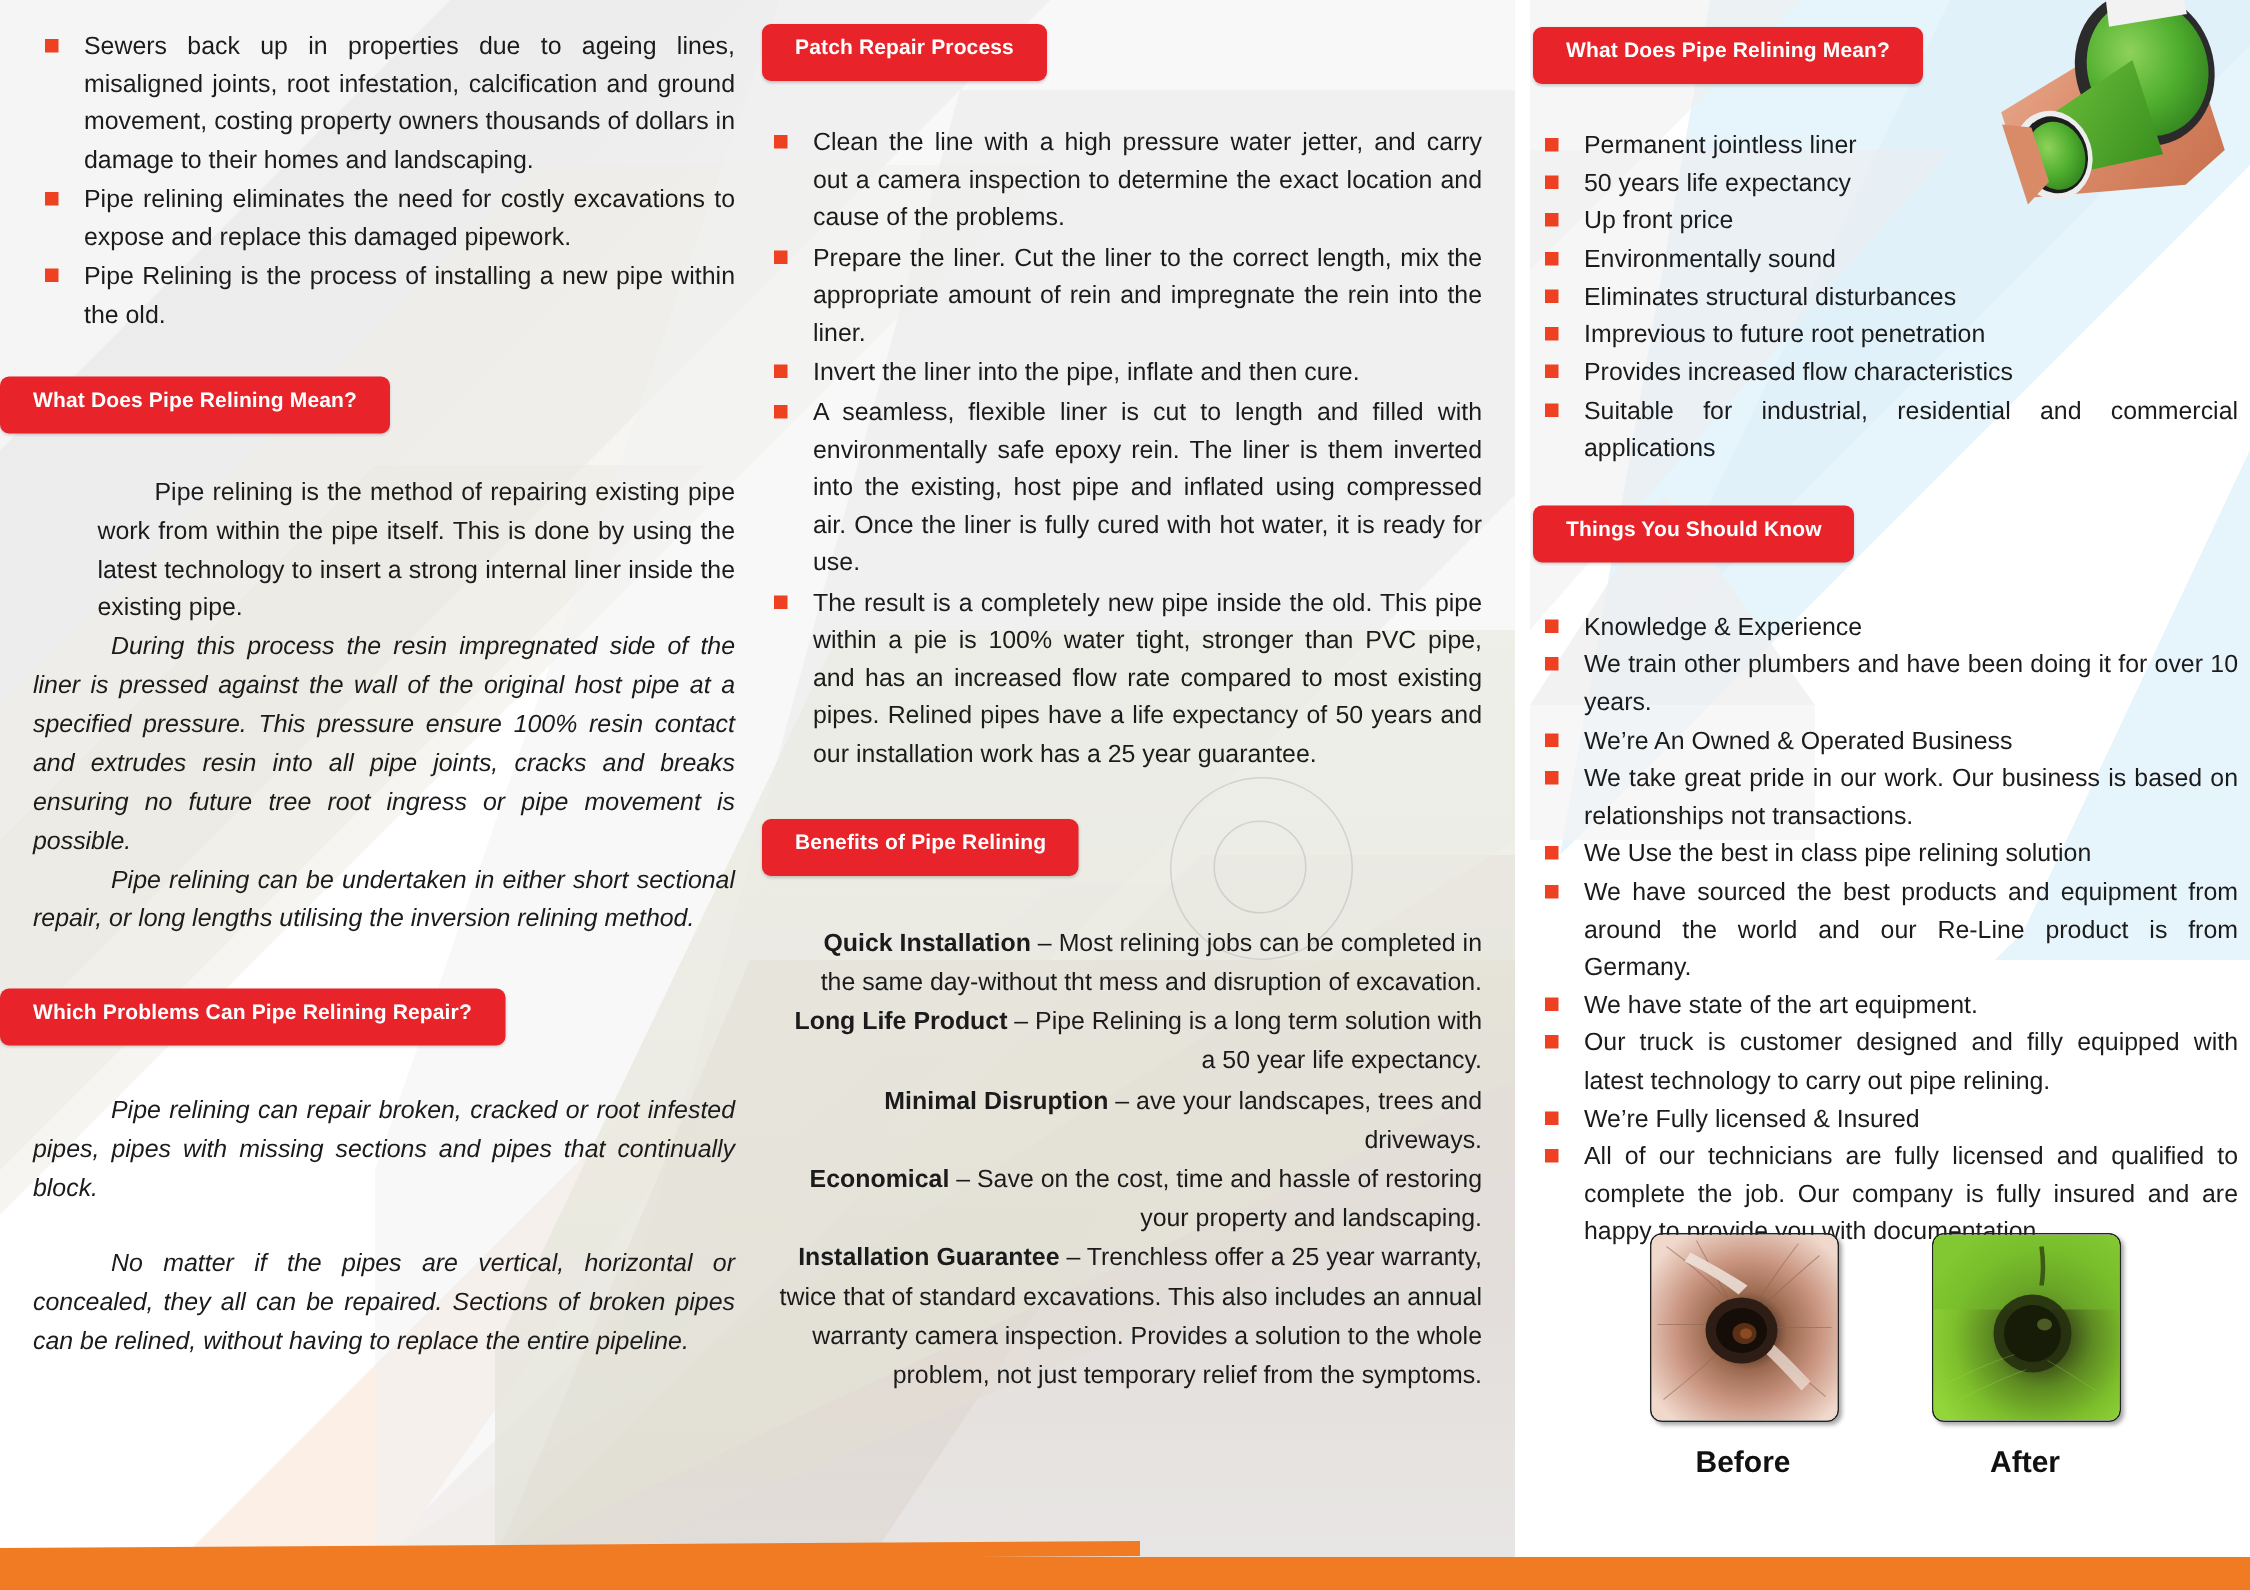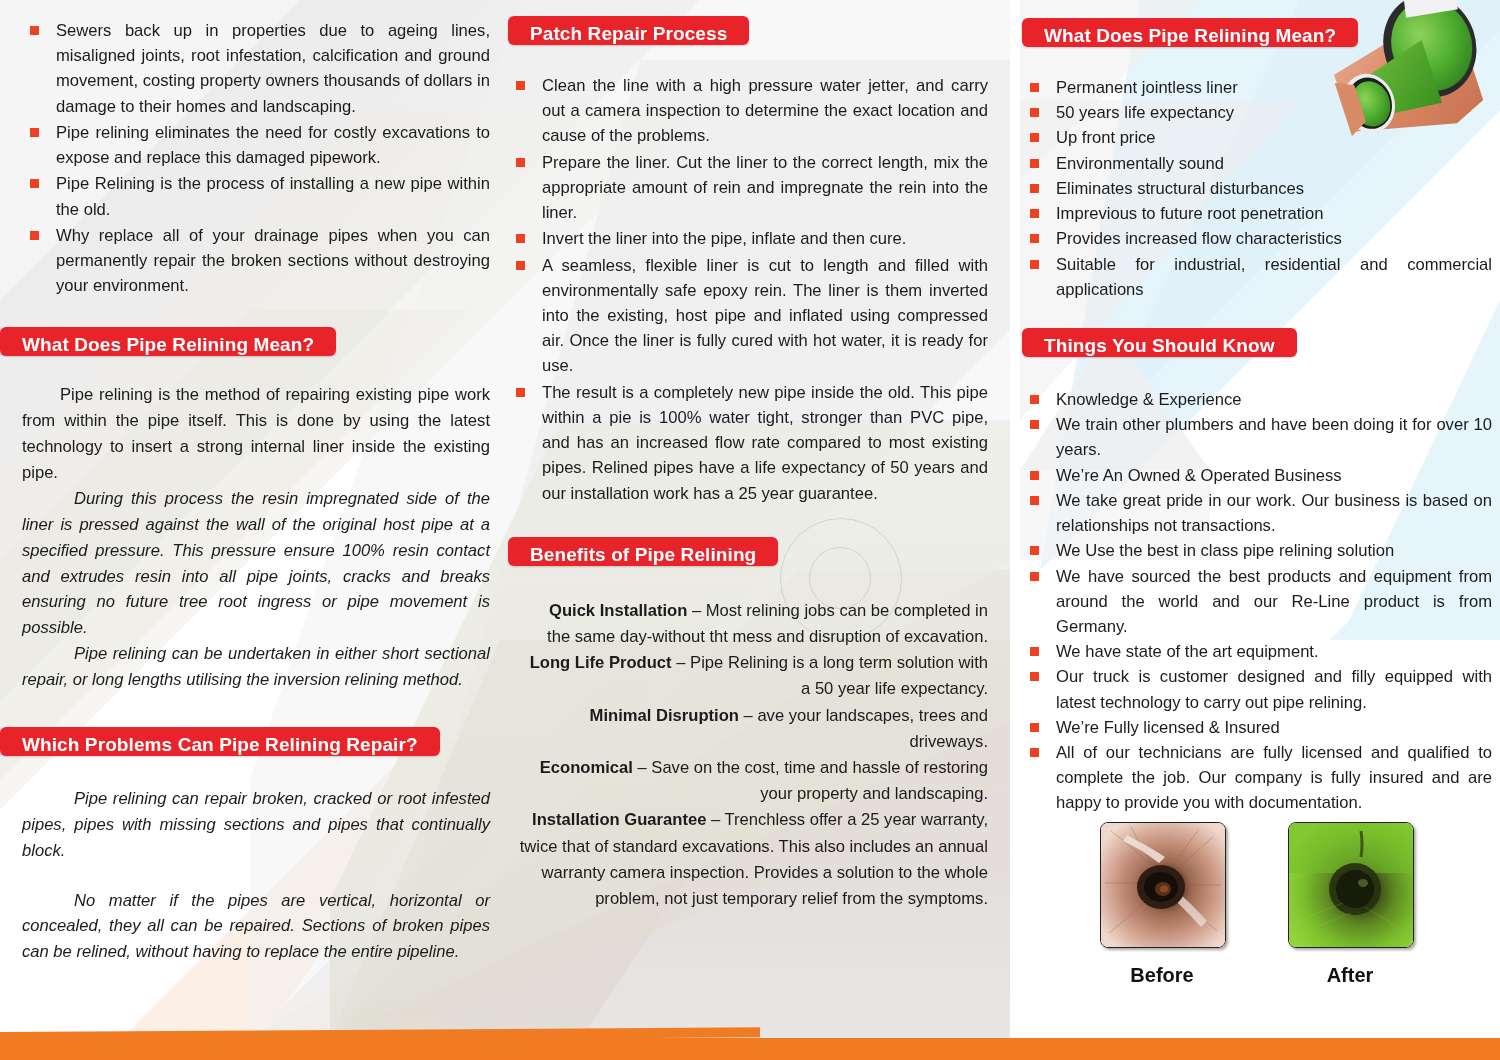--- a/index.html
+++ b/index.html
@@ -29,23 +29,23 @@
   .col-left{left:22px;width:468px;}
   .col-mid{left:508px;width:480px;}
   .col-right{left:1022px;width:470px;}
 
   
   .badge{
     display:inline-block;
     background:#E8232A;
     color:#fff;
     font-weight:bold;
-    font-size:19px;
+    font-size:14px;
     letter-spacing:.1px;
-    padding:7px 22px 0 22px;
+    padding:7px 22px 15px 22px;
     border-radius:6px;
     box-shadow:0 1px 2px rgba(0,0,0,.18);
     white-space:nowrap;
   }
   .badge-wrap{margin:0 0 14px 0;}
   .badge-wrap.flush{margin-left:-22px;}
 
   
   ul.bl{list-style:none;margin:0;padding:0;}
   ul.bl > li{
@@ -64,21 +64,21 @@
   ul.bl.justify > li{text-align:justify;}
   ul.bl.tight > li{margin-bottom:0px;}
 
   p.para{
     font-size:16.6px;
     line-height:1.56;
     margin:0 0 0 0;
     text-align:justify;
     color:#1b1b1b;
   }
-  p.para.indent{text-indent:38px;}
+  p.para.indent{text-indent:38px;margin-left:43px;}
   p.para.indent2{text-indent:52px;font-style:italic;}
 
   .benefit{
     font-size:16.6px;line-height:1.58;margin:0;color:#1b1b1b;text-align:right;
   }
   .benefit b{font-weight:bold;}
   .benefit.ind{text-indent:14px;}
 
   
   .ba-row{
@@ -174,21 +174,20 @@
 <div id="page">
 
   <div class="col col-left">
 
     <div style="height:18px"></div>
 
     <ul class="bl justify">
       <li>Sewers back up in properties due to ageing lines, misaligned joints, root infestation, calcification and ground movement, costing property owners thousands of dollars in damage to their homes and landscaping.</li>
       <li>Pipe relining eliminates the need for costly excavations to expose and replace this damaged pipework.</li>
       <li>Pipe Relining is the process of installing a new pipe within the old.</li>
-      <li>Why replace all of your drainage pipes when you can permanently repair the broken sections without destroying your environment.</li>
     </ul>
 
     <div style="height:28px"></div>
 
     <div class="badge-wrap flush">
       <span class="badge">What Does Pipe Relining Mean?</span>
     </div>
 
     <div style="height:12px"></div>
     <p class="para indent">Pipe relining is the method of repairing existing  pipe work from within the pipe itself. This is done by using the latest technology to insert a strong internal liner inside the existing pipe.</p>

